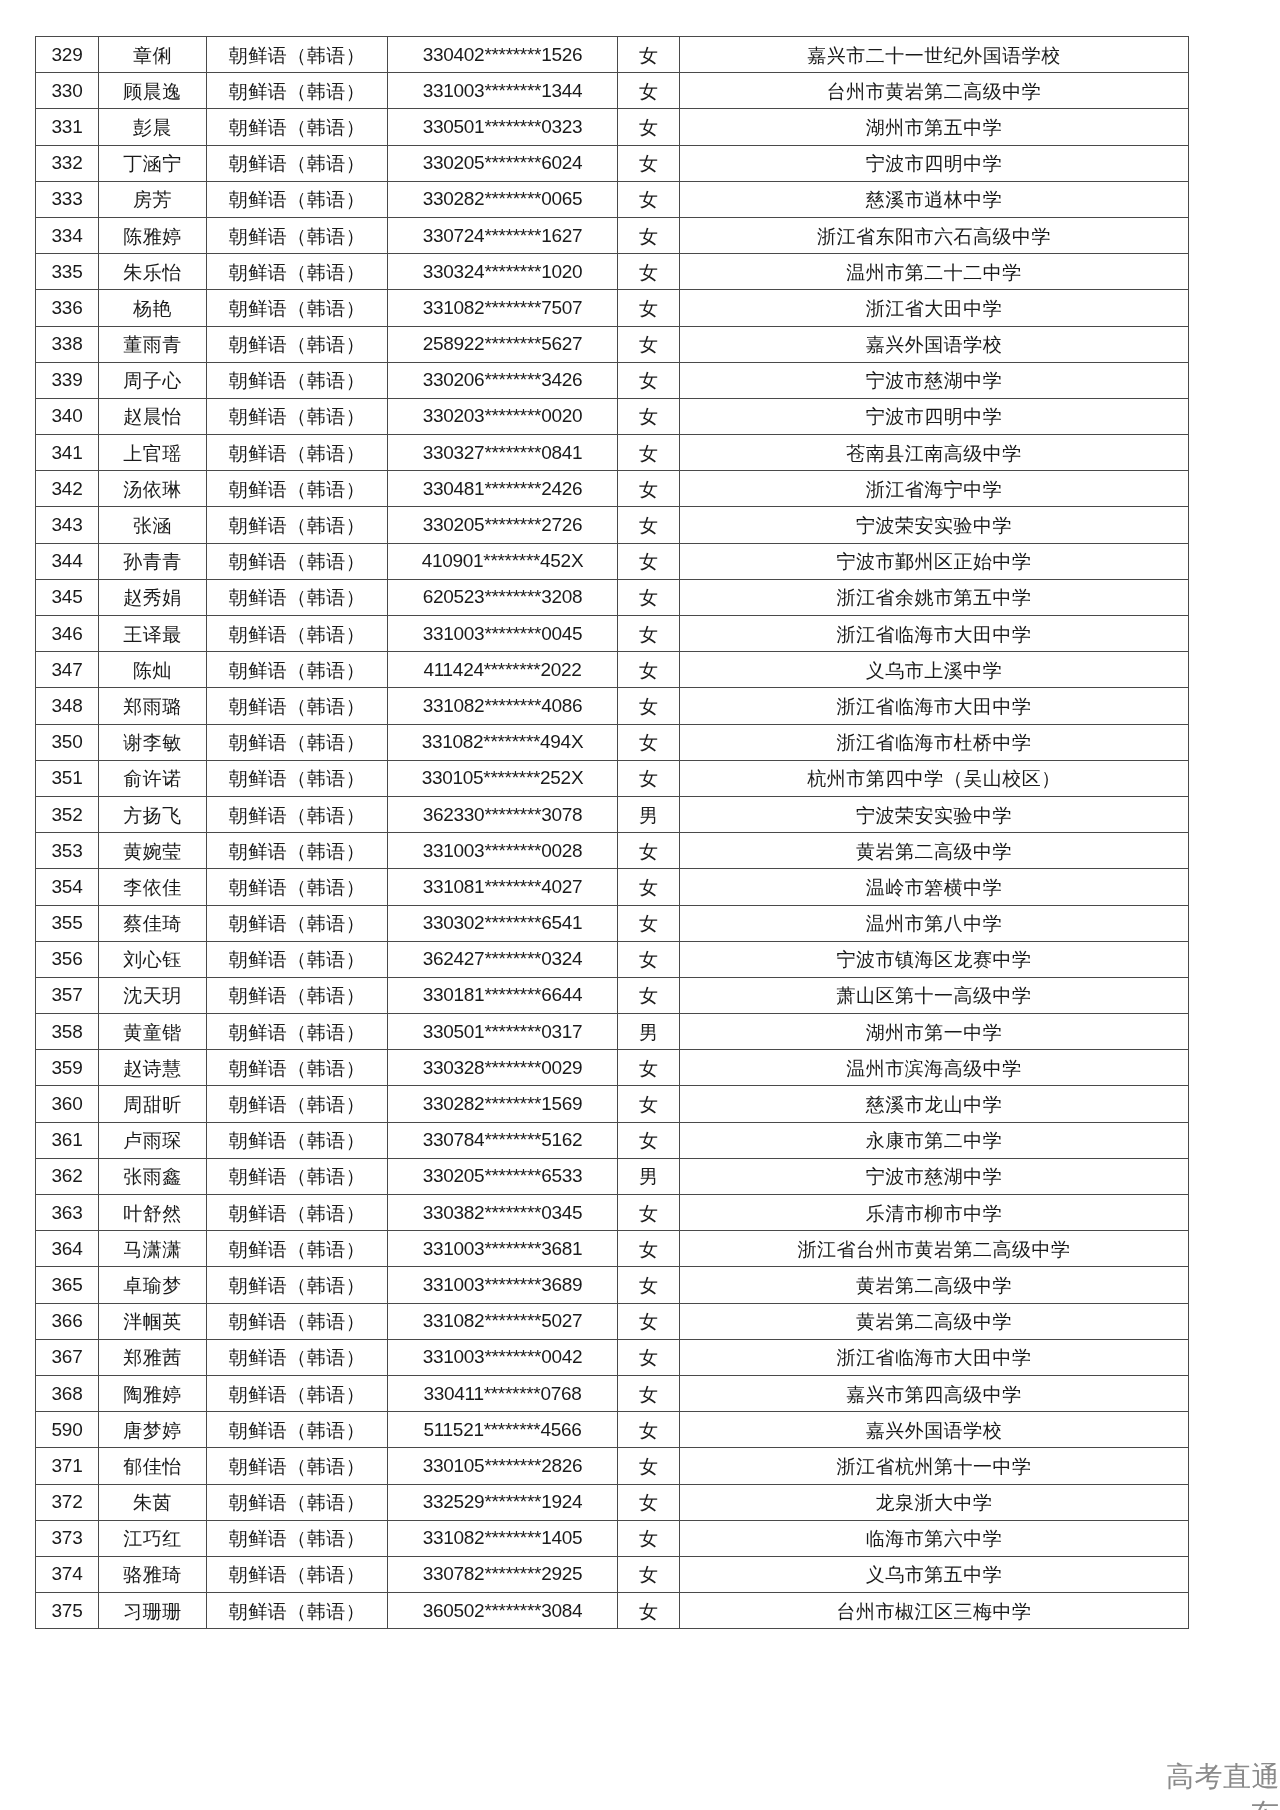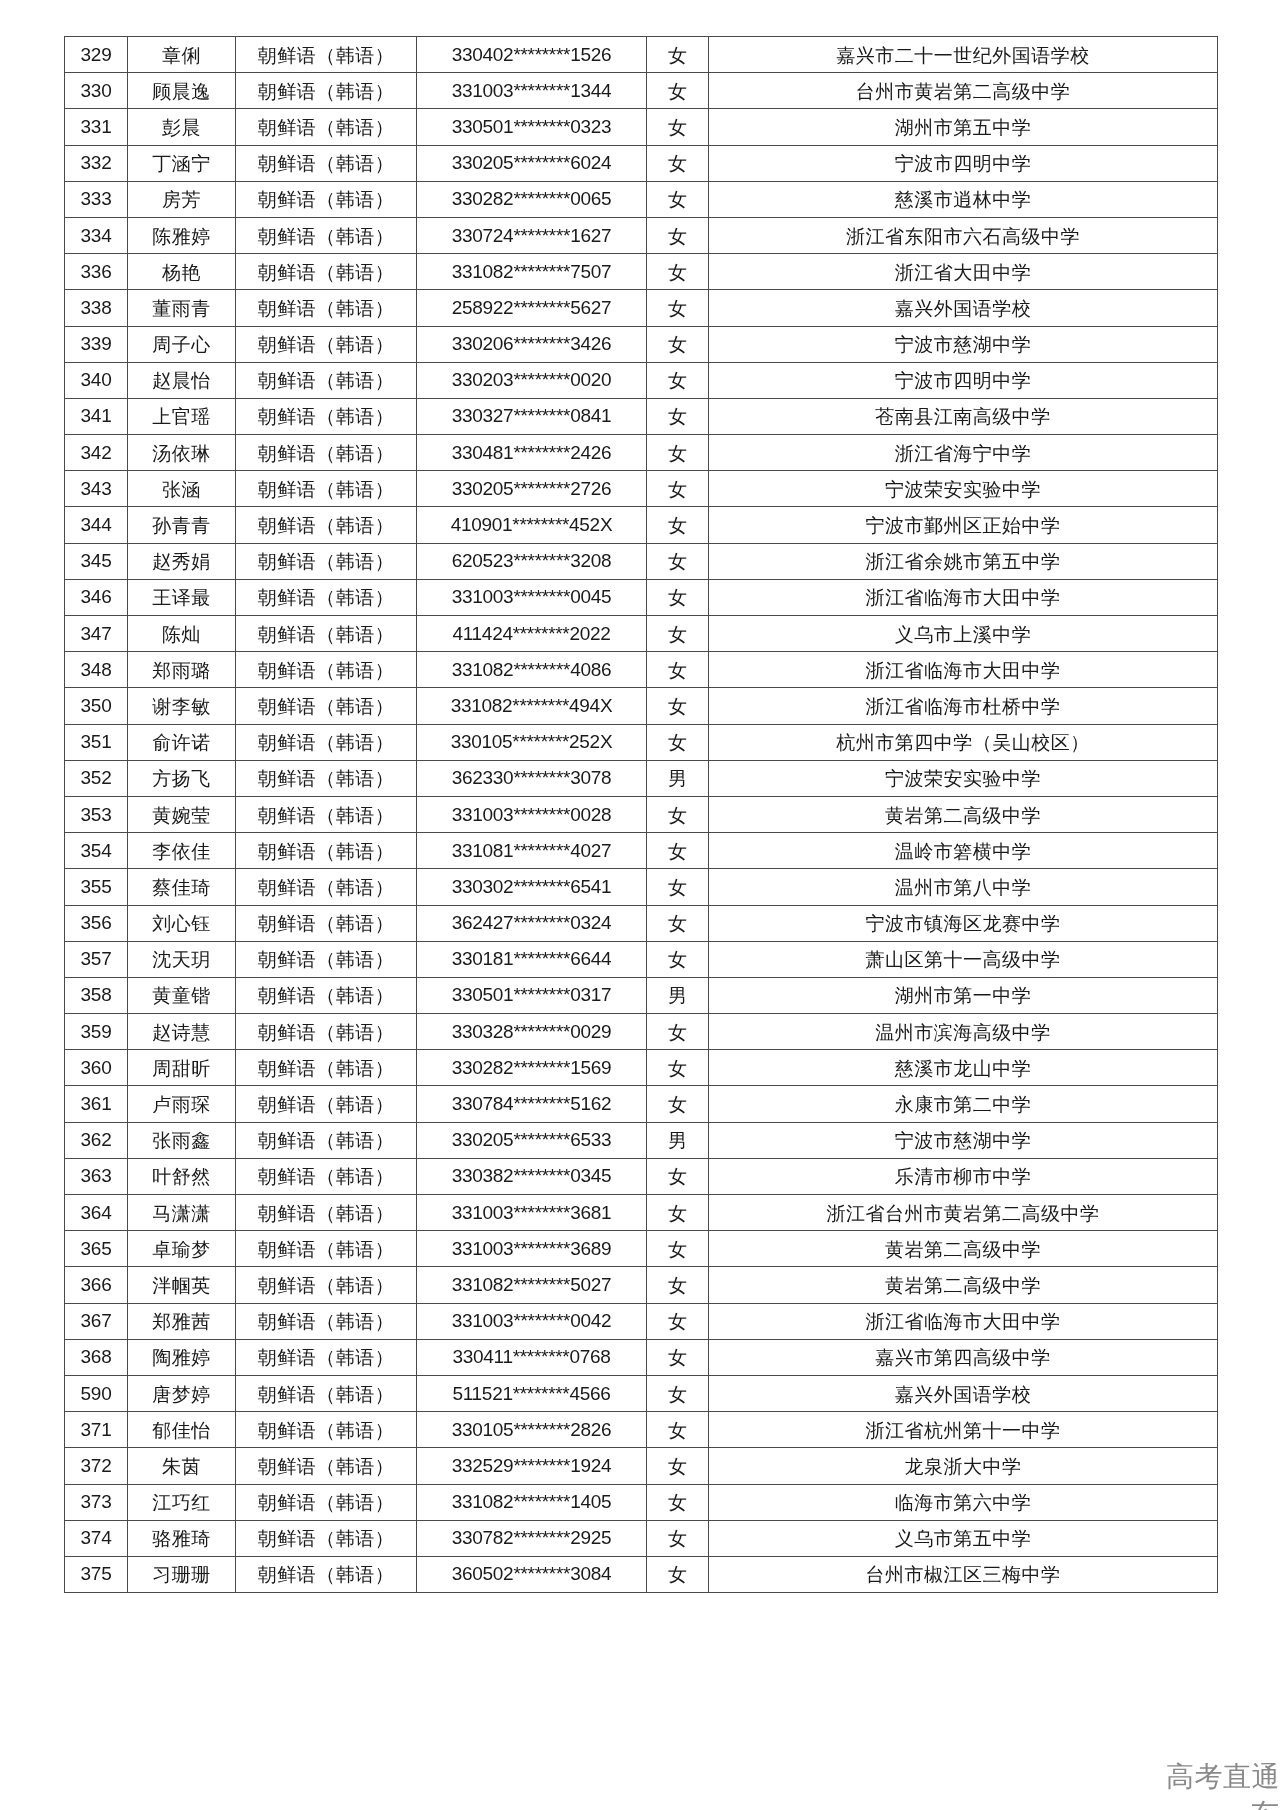--- a/index.html
+++ b/index.html
@@ -19,21 +19,20 @@
       position: absolute;
       left: 35px;
       top: 36px;
       width: 1153px;
     }
     table.roster {
       border-collapse: collapse;
       table-layout: fixed;
       width: 1153px;
       border: 1.5px solid #3a3a3a;
-      margin-left: 29px;
     }
     table.roster col.c-no { width: 63px; }
     table.roster col.c-name { width: 108px; }
     table.roster col.c-lang { width: 181px; }
     table.roster col.c-id { width: 230px; }
     table.roster col.c-gender { width: 62px; }
     table.roster col.c-school { width: 509px; }
     table.roster td {
       border: 1.2px solid #4a4a4a;
       height: 35.2px;
@@ -125,20 +124,28 @@
         </tr>
         <tr>
           <td class="cell-no">334</td>
           <td class="cell-name">陈雅婷</td>
           <td class="cell-lang">朝鲜语（韩语）</td>
           <td class="cell-id">330724********1627</td>
           <td class="cell-gender">女</td>
           <td class="cell-school">浙江省东阳市六石高级中学</td>
         </tr>
         <tr>
+          <td class="cell-no">335</td>
+          <td class="cell-name">朱乐怡</td>
+          <td class="cell-lang">朝鲜语（韩语）</td>
+          <td class="cell-id">330324********1020</td>
+          <td class="cell-gender">女</td>
+          <td class="cell-school">温州市第二十二中学</td>
+        </tr>
+        <tr>
           <td class="cell-no">336</td>
           <td class="cell-name">杨艳</td>
           <td class="cell-lang">朝鲜语（韩语）</td>
           <td class="cell-id">331082********7507</td>
           <td class="cell-gender">女</td>
           <td class="cell-school">浙江省大田中学</td>
         </tr>
         <tr>
           <td class="cell-no">338</td>
           <td class="cell-name">董雨青</td>

